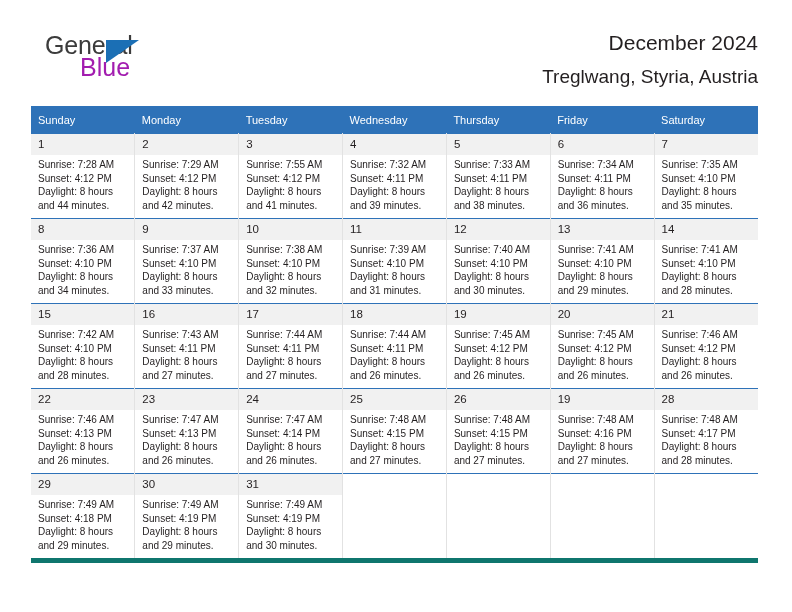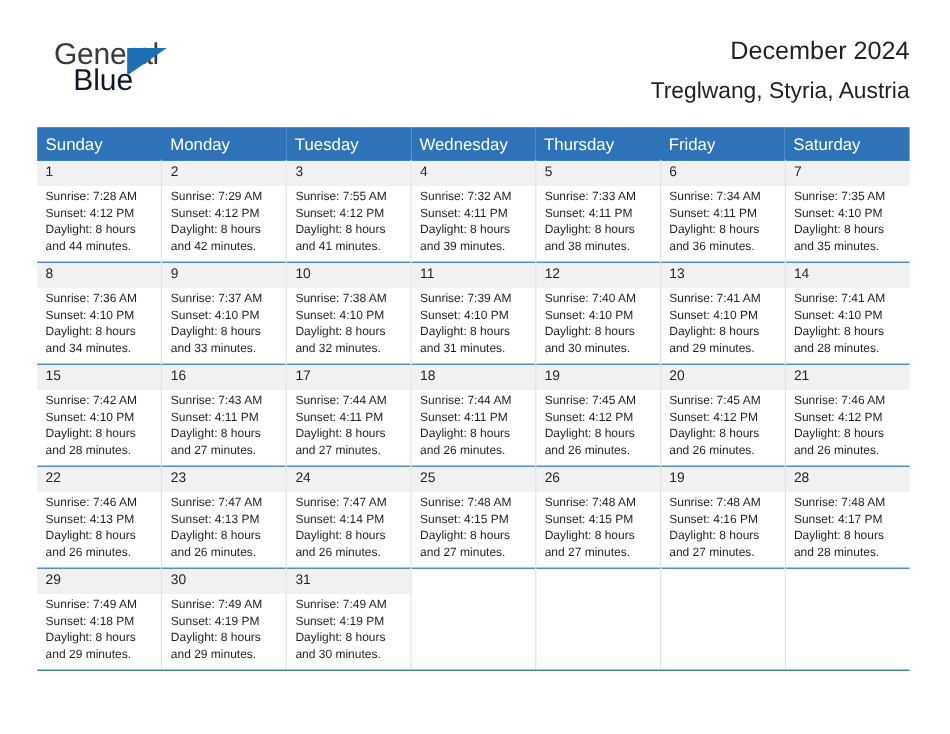--- a/index.html
+++ b/index.html
@@ -38,23 +38,23 @@
   .logo-general {
     font-size: 25px;
     color: #3b3b3b;
     letter-spacing: -0.2px;
     line-height: 26px;
     font-family: "Liberation Sans", sans-serif;
     margin-left: 12px;
   }
   .logo-blue {
     font-size: 25px;
-    color: #0f172a;
+    color: #a21caf;
     line-height: 25px;
-    margin-left: 28px;
+    margin-left: 47px;
     margin-top: -3px;
     font-family: "Liberation Sans", sans-serif;
   }
   .logo-triangle {
     position: absolute;
     left: 73px;
     top: 8px;
     width: 0;
     height: 0;
     border-left: 33px solid #1b6fb5;
@@ -87,41 +87,41 @@
     position: absolute;
     left: 31px;
     top: 106px;
     width: 727px;
     border-collapse: collapse;
     table-layout: fixed;
   }
   .calendar th {
     background: #2e72b8;
     color: #ffffff;
-    font-size: 14px;
+    font-size: 11px;
     font-weight: normal;
     text-align: left;
     padding: 5px 0 5px 7px;
     height: 17px;
     vertical-align: middle;
     border: none;
   }
   .calendar td {
     vertical-align: top;
     padding: 0;
     height: 84px;
     border-top: 1px solid #2e72b8;
     border-right: 1px solid #e2e2e2;
     background: #ffffff;
   }
   .calendar td:last-child {
     border-right: none;
   }
   .calendar tr.week:last-child td {
-    border-bottom: 1px solid #0f766e;
+    border-bottom: 5px solid #0f766e;
   }
   .cell-inner {
     padding: 0;
   }
   .daynum {
     display: block;
     background: #f1f1f1;
     font-size: 11.5px;
     color: #231f20;
     padding: 4px 0 4px 7px;

